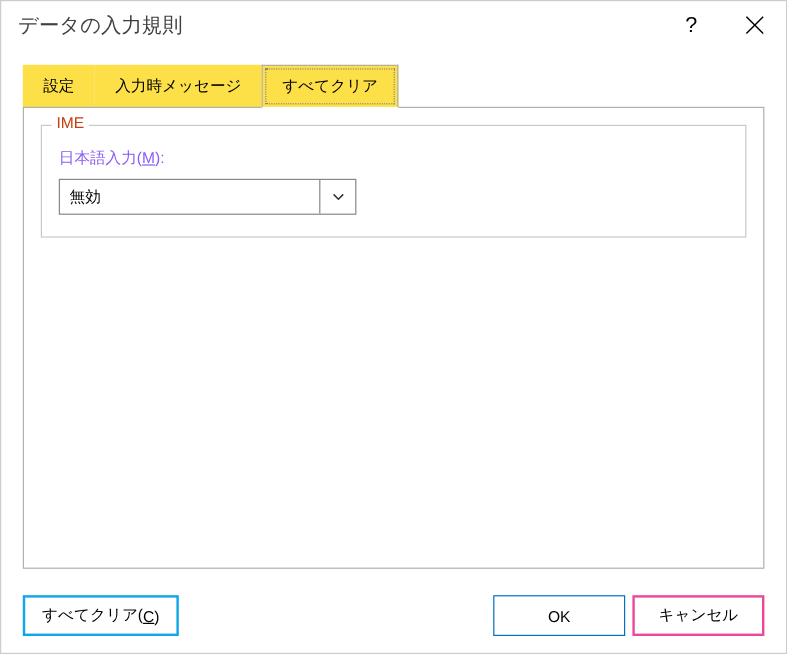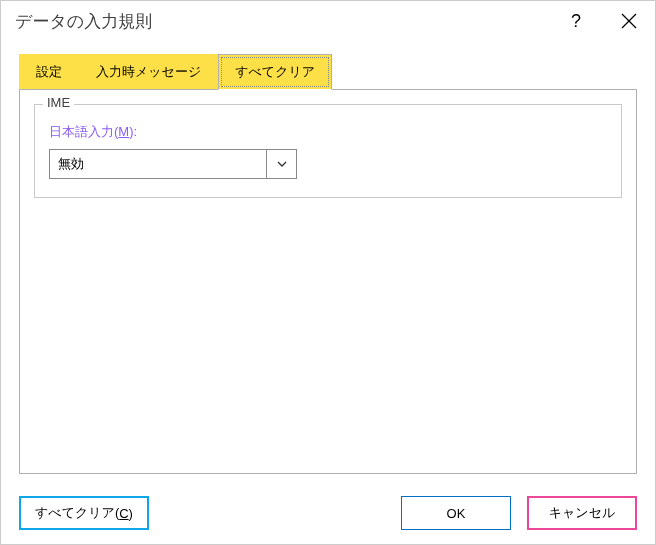--- a/index.html
+++ b/index.html
@@ -13,34 +13,34 @@
     .close-btn { cursor: pointer; padding: 4px; user-select: none; }
     .close-btn svg { display:block; }
 
     .tabs { display: flex; padding: 12px 18px 0 18px; }
     .tab { padding: 8px 16px 8px 16px; border: 1px solid transparent; cursor: pointer; color: #000; position: relative; top: 1px; background:#fde047; }
     .tab.active { border: 1px solid #b0b0b0; border-bottom: 1px solid #fff; z-index: 2; outline: 1px dotted #888; outline-offset: -4px; }
 
     .tab-content { margin: 0 18px 0 18px; border: 1px solid #b0b0b0; height: 385px; position: relative; z-index: 1; }
 
     .fieldset { margin: 14px 14px 14px 14px; border: 1px solid #c8c8c8; border-radius: 0; padding: 14px 14px 18px 14px; height: auto; position: relative; }
-    .fieldset-legend { position: absolute; top: -10px; left: 8px; background: #fff; padding: 0 4px; color: #404040; font-size: 13px; }
+    .fieldset-legend { position: absolute; top: -10px; left: 8px; background: #fff; padding: 0 4px; color: #c2410c; font-size: 13px; }
 
     .field-label { margin: 4px 0 8px 0; color: #8b5cf6; }
     .underline { text-decoration: underline; }
 
     .dropdown { display: flex; width: 248px; height: 30px; border: 1px solid #888; align-items: stretch; }
     .dropdown-value { flex: 1; padding: 5px 8px; color: #000; display:flex; align-items:center; }
     .dropdown-btn { width: 30px; border-left: 1px solid #888; display: flex; align-items: center; justify-content: center; cursor: pointer; }
 
     .button-row { position: absolute; bottom: 14px; left: 18px; right: 18px; display: flex; align-items: center; }
     .btn { border: 2px solid #ec4899; background: #fff; height: 34px; display: flex; align-items: center; justify-content: center; cursor: pointer; font-size: 13px; }
     .btn-clear { width: 130px; border: 2px solid #0ea5e9; }
     .spacer { flex: 1; }
-    .btn-ok { width: 110px; margin-right: 16px; border: 1px solid #006fc4; }
+    .btn-ok { width: 110px; margin-right: 6px; border: 1px solid #006fc4; }
     .btn-cancel { width: 110px; }
   </style>
 </head>
 <body>
 
 <div class="titlebar">
   <div class="titlebar-left">
     <span class="title">データの入力規則</span>
   </div>
   <div class="titlebar-right">

